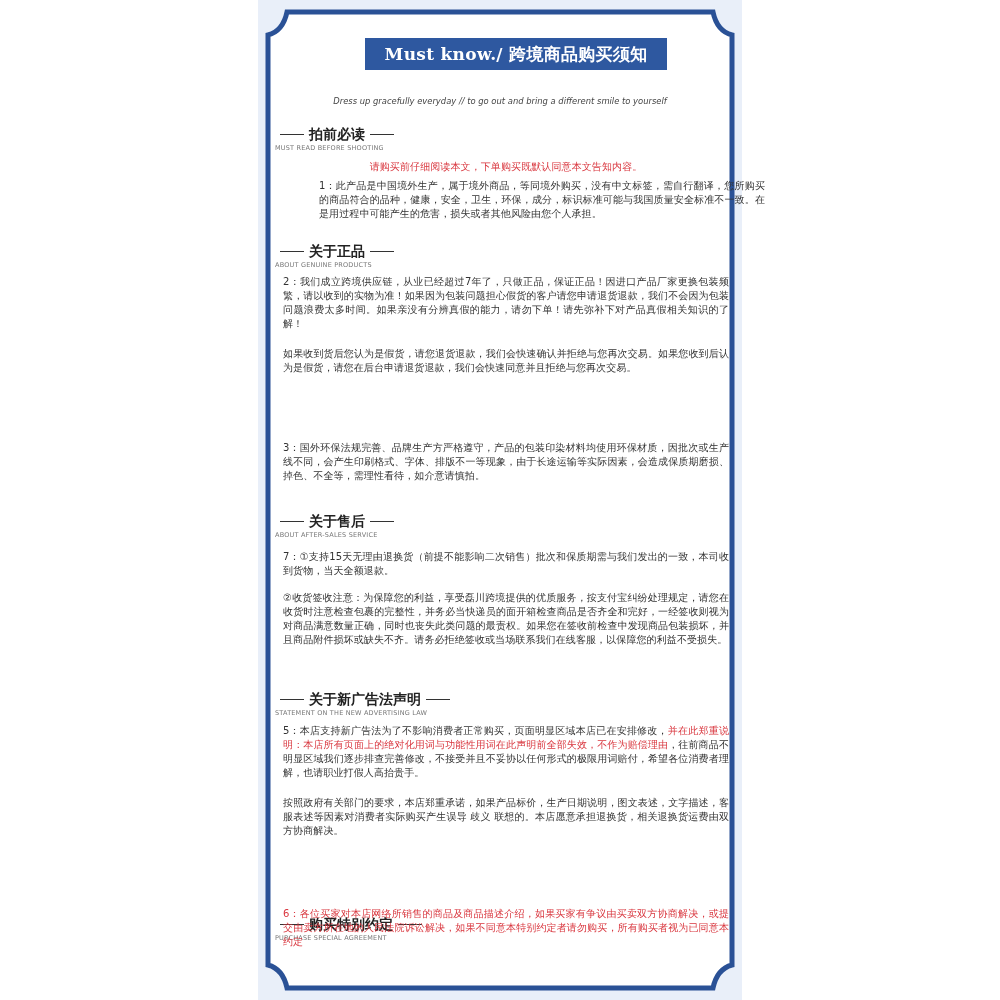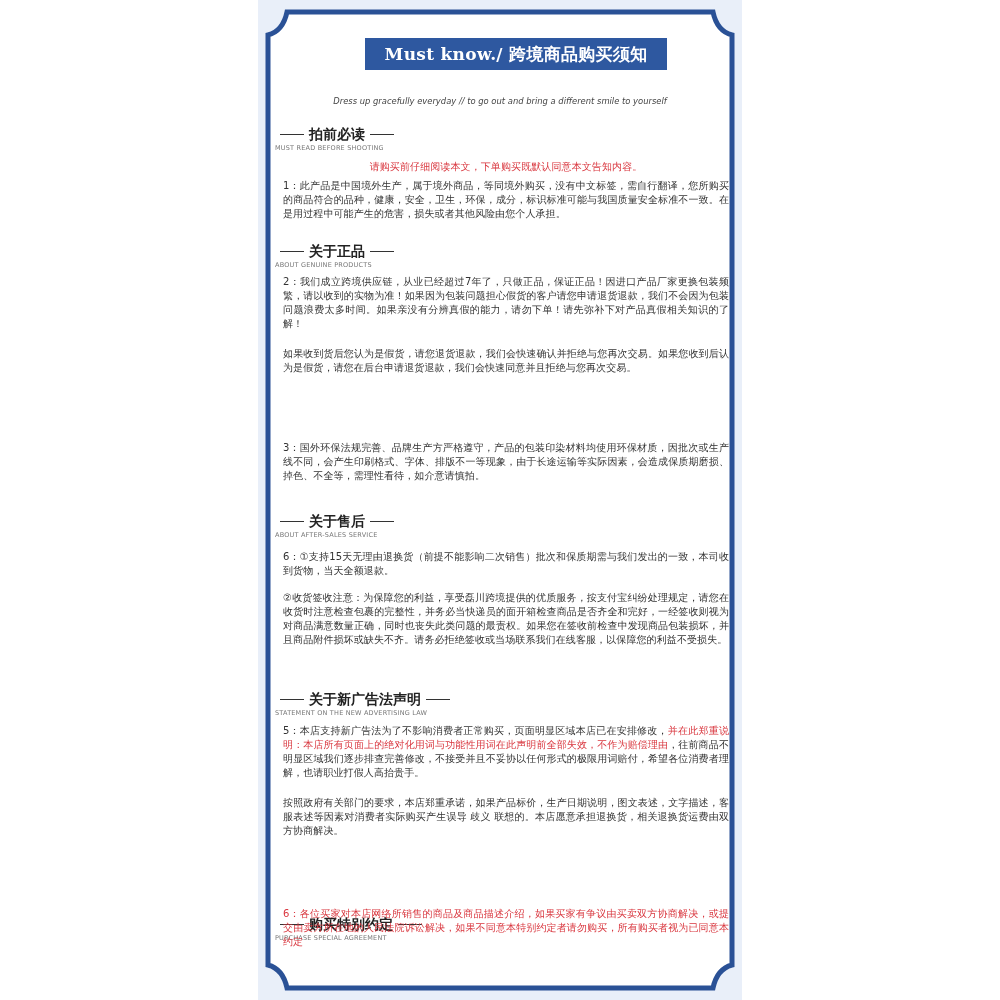--- a/index.html
+++ b/index.html
@@ -35,36 +35,36 @@
 
     <div class="content">
       <div class="banner">Must know./ 跨境商品购买须知</div>
       <div class="tag2">Dress up gracefully everyday // to go out and bring a different smile to yourself</div>
 
       <div class="sec-head" style="top:115px;">
         <span class="dash"></span><span class="sec-title">拍前必读</span><span class="dash"></span>
         <div class="sec-sub">MUST READ BEFORE SHOOTING</div>
       </div>
       <div class="para red center" style="top:151px;">请购买前仔细阅读本文，下单购买既默认同意本文告知内容。</div>
-      <div class="para" style="top:170px;">1：此产品是中国境外生产，属于境外商品，等同境外购买，没有中文标签，需自行翻译，您所购买的商品符合的品种，健康，安全，卫生，环保，成分，标识标准可能与我国质量安全标准不一致。在是用过程中可能产生的危害，损失或者其他风险由您个人承担。</div>
+      <div class="para" style="top:170px;margin-left:36px;">1：此产品是中国境外生产，属于境外商品，等同境外购买，没有中文标签，需自行翻译，您所购买的商品符合的品种，健康，安全，卫生，环保，成分，标识标准可能与我国质量安全标准不一致。在是用过程中可能产生的危害，损失或者其他风险由您个人承担。</div>
 
       <div class="sec-head" style="top:232px;">
         <span class="dash"></span><span class="sec-title">关于正品</span><span class="dash"></span>
         <div class="sec-sub">ABOUT GENUINE PRODUCTS</div>
       </div>
       <div class="para" style="top:266px;">2：我们成立跨境供应链，从业已经超过7年了，只做正品，保证正品！因进口产品厂家更换包装频繁，请以收到的实物为准！如果因为包装问题担心假货的客户请您申请退货退款，我们不会因为包装问题浪费太多时间。如果亲没有分辨真假的能力，请勿下单！请先弥补下对产品真假相关知识的了解！</div>
       <div class="para" style="top:338px;">如果收到货后您认为是假货，请您退货退款，我们会快速确认并拒绝与您再次交易。如果您收到后认为是假货，请您在后台申请退货退款，我们会快速同意并且拒绝与您再次交易。</div>
 
       <div class="para" style="top:432px;">3：国外环保法规完善、品牌生产方严格遵守，产品的包装印染材料均使用环保材质，因批次或生产线不同，会产生印刷格式、字体、排版不一等现象，由于长途运输等实际因素，会造成保质期磨损、掉色、不全等，需理性看待，如介意请慎拍。</div>
 
       <div class="sec-head" style="top:502px;">
         <span class="dash"></span><span class="sec-title">关于售后</span><span class="dash"></span>
         <div class="sec-sub">ABOUT AFTER-SALES SERVICE</div>
       </div>
-      <div class="para" style="top:541px;">6：①支持15天无理由退换货（前提不能影响二次销售）批次和保质期需与我们发出的一致，本司收到货物，当天全额退款。</div>
+      <div class="para" style="top:541px;">7：①支持15天无理由退换货（前提不能影响二次销售）批次和保质期需与我们发出的一致，本司收到货物，当天全额退款。</div>
       <div class="para" style="top:582px;">②收货签收注意：为保障您的利益，享受磊川跨境提供的优质服务，按支付宝纠纷处理规定，请您在收货时注意检查包裹的完整性，并务必当快递员的面开箱检查商品是否齐全和完好，一经签收则视为对商品满意数量正确，同时也丧失此类问题的最责权。如果您在签收前检查中发现商品包装损坏，并且商品附件损坏或缺失不齐。请务必拒绝签收或当场联系我们在线客服，以保障您的利益不受损失。</div>
 
       <div class="sec-head" style="top:680px;">
         <span class="dash"></span><span class="sec-title">关于新广告法声明</span><span class="dash"></span>
         <div class="sec-sub">STATEMENT ON THE NEW ADVERTISING LAW</div>
       </div>
       <div class="para" style="top:715px;"><span>5：本店支持新广告法为了不影响消费者正常购买，页面明显区域本店已在安排修改，</span><span class="red">并在此郑重说明：本店所有页面上的绝对化用词与功能性用词在此声明前全部失效，不作为赔偿理由</span><span>，往前商品不明显区域我们逐步排查完善修改，不接受并且不妥协以任何形式的极限用词赔付，希望各位消费者理解，也请职业打假人高抬贵手。</span></div>
       <div class="para" style="top:787px;">按照政府有关部门的要求，本店郑重承诺，如果产品标价，生产日期说明，图文表述，文字描述，客服表述等因素对消费者实际购买产生误导 歧义 联想的。本店愿意承担退换货，相关退换货运费由双方协商解决。</div>
 
       <div class="sec-head" style="top:905px;">

